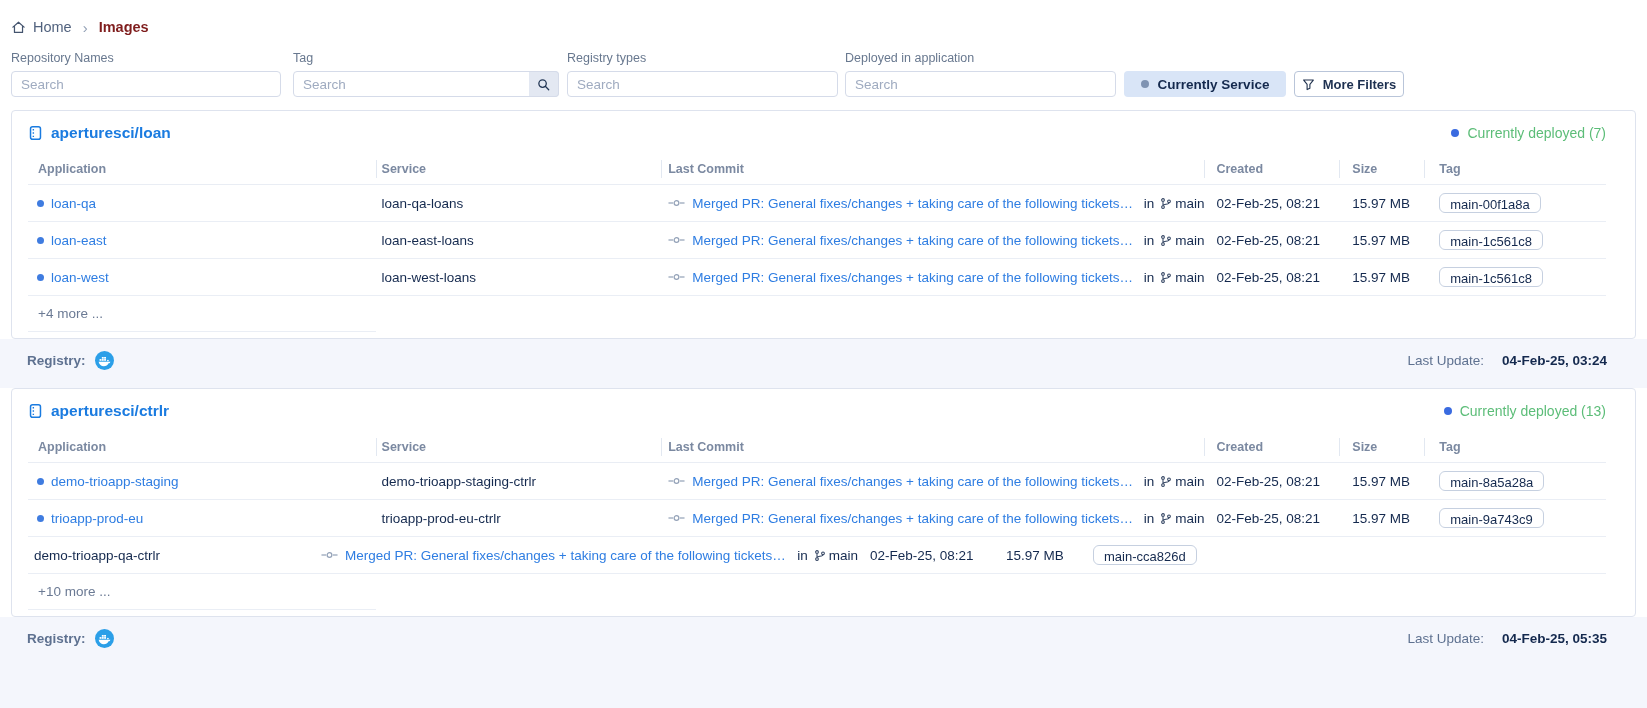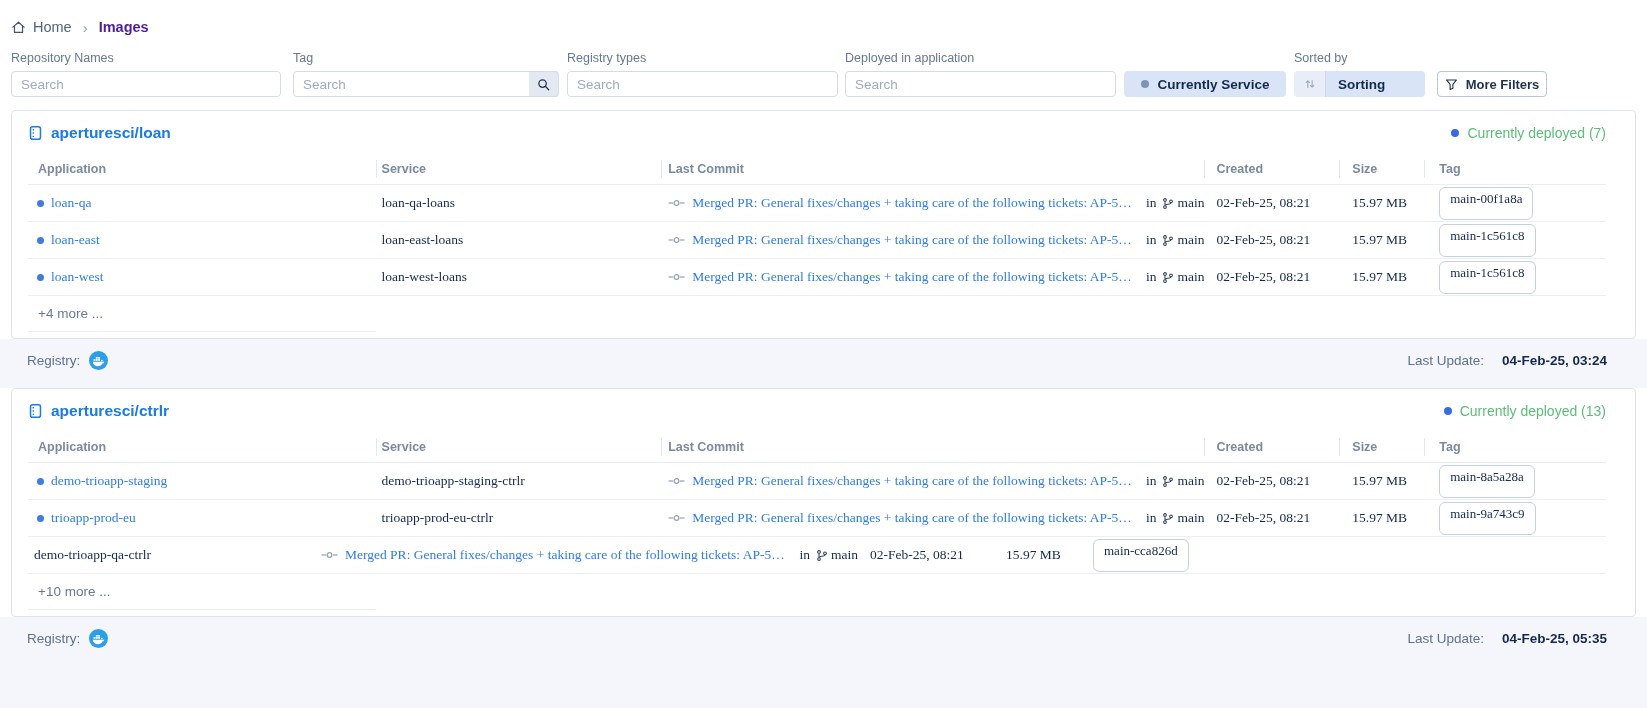--- a/index.html
+++ b/index.html
@@ -4,21 +4,21 @@
 <style>
   * { margin:0; padding:0; box-sizing:border-box; }
   body { font-family:"Liberation Sans", sans-serif; background:#fff; }
   .page { width:1647px; height:708px; overflow:hidden; background:#fff; display:flex; flex-direction:column; }
 
   
   .topbar { background:#fff; padding:16px 11px 13px 11px; }
   .breadcrumb { display:flex; align-items:center; height:22px; }
   .crumb-home { display:flex; align-items:center; gap:7px; color:#51627e; font-size:14.5px; text-decoration:none; cursor:pointer; }
   .crumb-sep { color:#93a1b6; font-size:15px; margin:0 11px; }
-  .crumb-current { color:#4c1d95; font-size:14.5px; font-weight:bold; }
+  .crumb-current { color:#7f1d1d; font-size:14.5px; font-weight:bold; }
 
   .filters { display:flex; align-items:flex-end; margin-top:13px; }
   .fgroup { display:flex; flex-direction:column; }
   .flabel { color:#68788f; font-size:12.5px; margin-bottom:6px; }
   .finput { height:26px; width:100%; border:1px solid #d5dbe9; border-radius:4px; padding:0 9px; font-size:13.5px; color:#14294e; background:#fff; font-family:"Liberation Sans",sans-serif; outline:none; }
   .finput::placeholder { color:#9fabc0; }
   .w270 { width:270px; margin-right:12px; }
   .w266 { width:266px; margin-right:8px; }
   .w271a { width:271px; margin-right:7px; }
   .w271b { width:271px; margin-right:8px; }
@@ -53,39 +53,39 @@
 
   .c-app { width:348px; padding-left:9px; }
   .c-svc { width:286px; padding-left:6px; }
   .c-commit { width:544px; padding-left:7px; }
   .c-created { width:135px; padding-left:12px; }
   .c-size { width:85px; padding-left:13px; }
   .c-tag { width:182px; padding-left:15px; }
   .th.c-app { padding-left:10px; }
 
   .trow { display:flex; height:37px; align-items:center; border-bottom:1px solid #eaeef5; font-size:13.5px; color:#14294e; }
-  .cell { display:flex; align-items:center; overflow:hidden;font-family:Liberation Serif, serif; }
+  .cell { display:flex; align-items:center; overflow:hidden; }
   .app-dot { width:7px; height:7px; border-radius:50%; background:#3f7ce0; margin-right:7px; flex:none; }
   .app-link { color:#2e7de2; text-decoration:none; cursor:pointer; white-space:nowrap; }
   .commit-ic { flex:none; margin-right:7px; display:flex; align-items:center; }
   .commit-link { color:#2e7de2; text-decoration:none; cursor:pointer; white-space:nowrap; overflow:hidden; text-overflow:ellipsis; max-width:452px; display:inline-block; }
   .in-lbl { margin:0 6px 0 10px; color:#14294e; white-space:nowrap; }
   .branch-ic { margin-right:3px; display:flex; align-items:center; }
   .branch-name { color:#14294e; white-space:nowrap; }
-  .tag-pill { border:1px solid #c6d0e0; border-radius:6px; padding:3px 10px 12px 10px; font-size:13px; color:#14294e; background:#fff; white-space:nowrap; }
+  .tag-pill { border:1px solid #c6d0e0; border-radius:6px; padding:3px 10px 0 10px; font-size:13px; color:#14294e; background:#fff; white-space:nowrap; }
 
   .more-row { height:36px; display:flex; align-items:center; padding-left:10px; color:#6b7a94; font-size:13.5px; border-bottom:1px solid #eaeef5; width:348px; cursor:pointer; }
   .card-pad-bottom { height:6px; }
 
   
   .strip { background:#f4f6fc; width:100%; }
   .strip1 { height:49px; }
   .strip2 { flex:1; }
   .strip-inner { height:42px; display:flex; align-items:center; justify-content:space-between; padding:0 40px 0 27px; }
-  .reg-left { display:flex; align-items:center; gap:9px; }
+  .reg-left { display:flex; align-items:center; gap:9px;font-weight:bold; }
   .reg-label { color:#5e7190; font-size:13.5px; }
   .lu-right { display:flex; align-items:flex-start; gap:18px; }
   .lu-label { color:#5e7190; font-size:13.5px; }
   .lu-value { color:#14294e; font-size:13.5px; font-weight:bold; }
 </style>
 </head>
 <body>
 
 <div class="page">
 
@@ -132,34 +132,20 @@
       <div class="fgroup w271b">
         <span class="flabel">Deployed in application</span>
         <input class="finput" type="text" placeholder="Search" style="">
       </div>
 
       <button class="chip">
         <span class="chip-dot"></span>
         <span class="chip-label">Currently Service</span>
       </button>
 
-      <div class="fgroup sortgroup">
-        <span class="flabel">Sorted by</span>
-        <div class="sortctl">
-          <span class="sort-ic">
-            <span style="display:flex;">
-              <svg width="12" height="12" viewBox="0 0 14 14">
-                  <path d="M4.5 11 V3.2 M4.5 3.2 L2.6 5.3 M4.5 3.2 L6.4 5.3" fill="none" stroke="#9aa6bb" stroke-width="1.2" stroke-linecap="round" stroke-linejoin="round"></path>
-                  <path d="M9.5 3 V10.8 M9.5 10.8 L7.6 8.7 M9.5 10.8 L11.4 8.7" fill="none" stroke="#9aa6bb" stroke-width="1.2" stroke-linecap="round" stroke-linejoin="round"></path>
-                </svg>
-            </span>
-          </span>
-          <span class="sort-txt">Sorting</span>
-        </div>
-      </div>
 
       <button class="morefilters">
         <span style="display:flex;">
           <svg width="13" height="13" viewBox="0 0 14 14">
               <path d="M1.8 2.2 H12.2 L8.5 6.9 V11 L5.5 12.5 V6.9 Z" fill="none" stroke="#22334f" stroke-width="1.2" stroke-linejoin="round"></path>
             </svg>
         </span>
         <span>More Filters</span>
       </button>
     </div>

